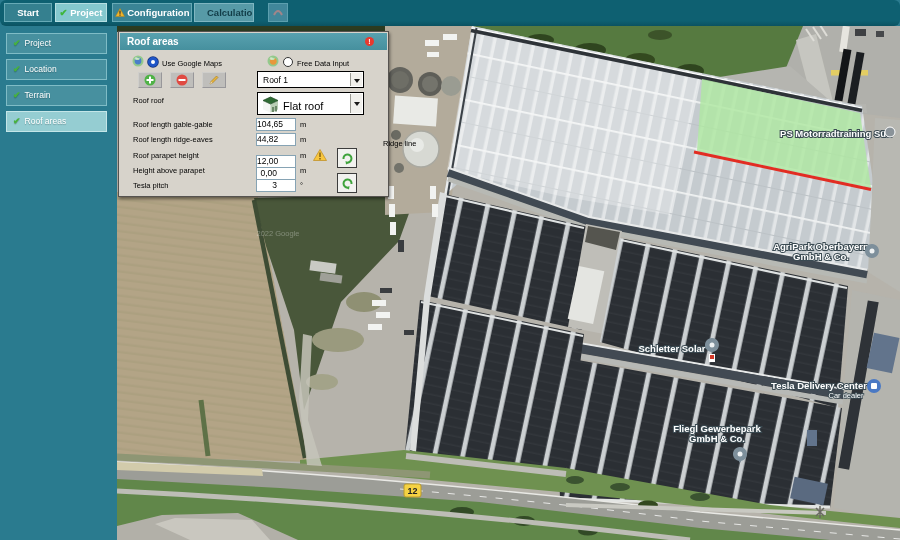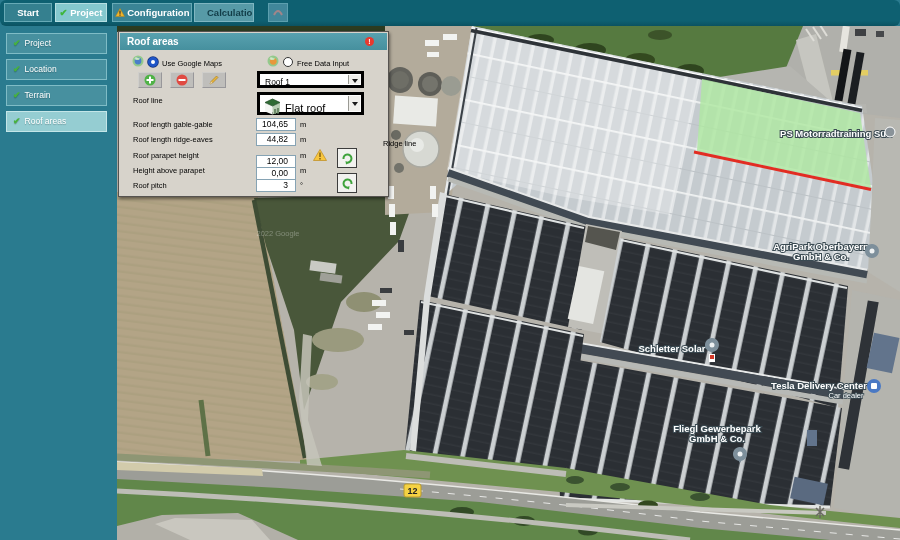--- a/index.html
+++ b/index.html
@@ -7,23 +7,23 @@
   #topbar{position:absolute;left:0;top:0;width:900px;height:26px;background:linear-gradient(180deg,#0e6071 0%,#0e6071 80%,#0b5261 100%);border-radius:6px;}
   .tab{position:absolute;top:3px;height:19px;line-height:17px;text-align:center;font-size:9.5px;font-weight:bold;color:#fff;border:1px solid #67aab6;box-sizing:border-box;white-space:nowrap;overflow:hidden;}
   #sidebar{position:absolute;left:0;top:26px;width:117px;height:514px;background:#2a7b8f;}
   .sbtn{position:absolute;left:6px;width:101px;height:21px;background:#47909f;border:1px solid #7fbcc6;box-sizing:border-box;color:#fff;font-size:8.5px;line-height:19px;text-shadow:0 1px 1px rgba(0,0,0,.25);white-space:nowrap;}
   .sbtn .ck{color:#47b33c;font-weight:bold;margin:0 4px 0 6px;font-size:9px;}
   #map{position:absolute;left:117px;top:26px;width:783px;height:514px;background:#b6b3ab;}
   #map svg{filter:blur(0.45px);}
   #dlg{position:absolute;left:118px;top:31px;width:271px;height:166px;background:#d7d3cb;border:1px solid #565350;box-shadow:1px 2px 3px rgba(0,0,0,.45);box-sizing:border-box;}
   #dlghead{position:absolute;left:1px;top:1px;right:1px;height:17px;background:linear-gradient(#58a1af,#46909e);color:#fff;font-size:10px;font-weight:bold;line-height:17px;padding-left:7px;box-sizing:border-box;}
   .lbl{position:absolute;font-size:7.5px;color:#000;white-space:nowrap;}
-  .inp{position:absolute;width:40px;height:13px;background:#fff;border:1px solid #86a3b4;box-sizing:border-box;font-size:8.5px;text-align:right;line-height:11px;padding-right:7px;}
+  .inp{position:absolute;width:40px;height:13px;background:#fff;border:1px solid #86a3b4;box-sizing:border-box;font-size:8.5px;text-align:right;line-height:11px;padding-right:18px;}
   .unit{position:absolute;font-size:7.5px;color:#000;}
-  .ddl{position:absolute;left:138px;width:107px;background:#fff;border:3px solid #000000;box-sizing:border-box;}
+  .ddl{position:absolute;left:138px;width:107px;background:#fff;border:1px solid #000000;box-sizing:border-box;}
   .ddl .arr{position:absolute;right:1px;top:1px;bottom:1px;width:12px;background:#f1f0ec;border-left:1px solid #9a9a94;box-sizing:border-box;}
   .ddl .arr:after{content:"";position:absolute;left:2.5px;top:45%;border:3px solid transparent;border-top:4px solid #1a1a1a;}
   .tbtn{position:absolute;width:24px;height:16px;background:#bfbebb;border:1px solid #cfcecb;border-bottom-color:#98979a;border-right-color:#98979a;box-sizing:border-box;}
   .rlbtn{position:absolute;left:218px;width:20px;height:20px;background:#f2f2ef;border:1.5px solid #3c3c3c;box-sizing:border-box;}
 </style>
 </head>
 <body>
 
 <div id="map">
 <svg width="783" height="514" viewBox="117 26 783 514">
@@ -272,21 +272,21 @@
   <svg style="position:absolute;left:89px;top:42px;" width="12" height="12" viewBox="0 0 12 12">
       <path d="M2,10 L3,7.5 L8.5,2 L10,3.5 L4.5,9 Z" fill="#e8b53c" stroke="#a07820" stroke-width="0.6"></path>
       <path d="M2,10 L3,7.5 L4.5,9 Z" fill="#e6d6b8"></path>
     </svg>
 
   <div class="ddl" style="top:39px;height:17px;">
       <span style="position:absolute;left:5px;top:3px;font-size:8.5px;">Roof 1</span>
       <div class="arr"></div>
     </div>
 
-  <div class="lbl" style="left:14px;top:64px;">Roof line</div>
+  <div class="lbl" style="left:14px;top:64px;">Roof roof</div>
   <div class="ddl" style="top:59.5px;height:23px;">
     <svg style="position:absolute;left:3px;top:2px;" width="19" height="19" viewBox="0 0 19 19">
         <polygon points="2,5.5 9.5,2 17,5.5 9.5,9" fill="#2f6b33"></polygon>
         <polygon points="2,5.5 9.5,9 9.5,17.5 2,14.5" fill="#f4f6f3"></polygon>
         <polygon points="9.5,9 17,5.5 17,14.5 9.5,17.5" fill="#b9ceb4"></polygon>
         <polygon points="2,5.5 9.5,2 17,5.5 9.5,9" fill="none" stroke="#24512a" stroke-width="0.8"></polygon>
         <rect x="11" y="12" width="2.2" height="5" fill="#6c8a68"></rect>
         <rect x="14" y="11" width="2" height="5.5" fill="#6c8a68"></rect>
       </svg>
     <span style="position:absolute;left:25px;top:7px;font-size:11px;">Flat roof</span>
@@ -298,21 +298,21 @@
   <div class="unit" style="left:181px;top:88px;">m</div>
   <div class="lbl" style="left:14px;top:103.3px;">Roof length ridge-eaves</div>
   <div class="inp" style="left:137px;top:100.8px;">44,82</div>
   <div class="unit" style="left:181px;top:103.3px;">m</div>
   <div class="lbl" style="left:14px;top:118.6px;">Roof parapet height</div>
   <div class="inp" style="left:137px;top:104px;margin-top:31px;">0,00</div>
   <div class="unit" style="left:181px;top:118.6px;">m</div>
   <div class="lbl" style="left:14px;top:133.9px;">Height above parapet</div>
   <div class="inp" style="left:137px;top:123px;">12,00</div>
   <div class="unit" style="left:181px;top:133.9px;">m</div>
-  <div class="lbl" style="left:14px;top:149.2px;">Roof pitch</div>
+  <div class="lbl" style="left:14px;top:149.2px;">Tesla pitch</div>
   <div class="inp" style="left:137px;top:146.7px;">3</div>
   <div class="unit" style="left:181px;top:149.2px;">°</div>
 
   <svg style="position:absolute;left:194px;top:117px;" width="14" height="12" viewBox="0 0 14 12">
       <polygon points="7,0.5 13.5,11.5 0.5,11.5" fill="#f8c63e" stroke="#c2922a" stroke-width="0.8"></polygon>
       <rect x="6.3" y="3.5" width="1.4" height="4.5" fill="#7a5a10"></rect>
       <rect x="6.3" y="9" width="1.4" height="1.5" fill="#7a5a10"></rect>
     </svg>
 
   <div class="lbl" style="left:216px;top:106.5px;padding-left:48px;">Ridge line</div>

